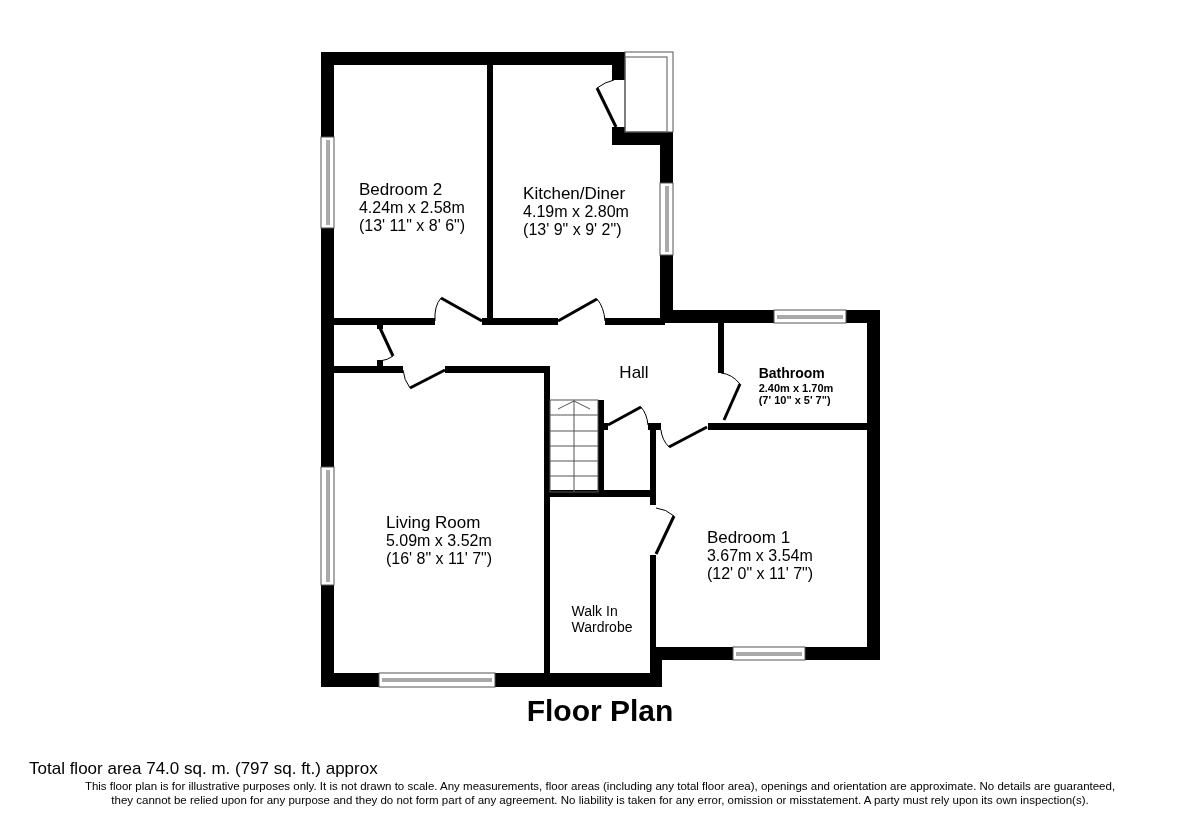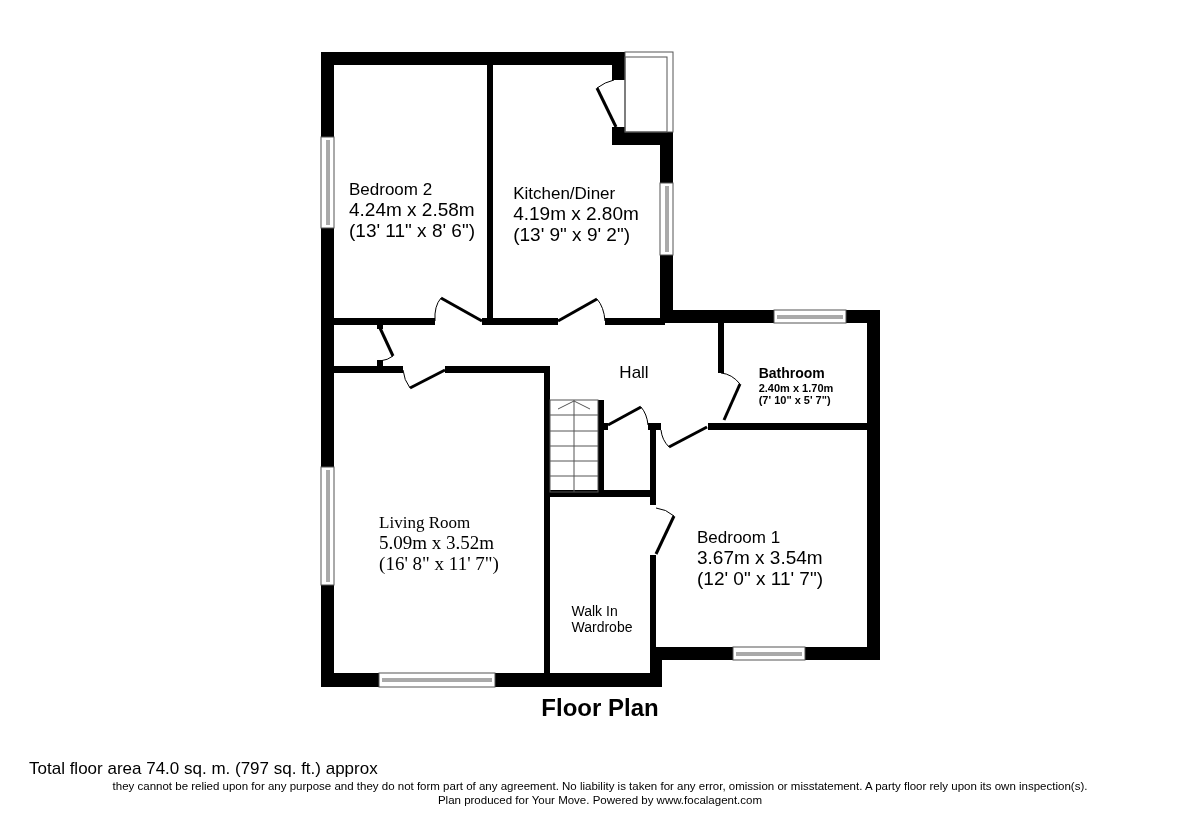--- a/index.html
+++ b/index.html
@@ -1,23 +1,23 @@
 <!DOCTYPE html>
 <html><head>
 <meta charset="utf-8">
 <style>
   html, body { margin: 0; padding: 0; background: #ffffff; }
   body { width: 1200px; height: 840px; position: relative; overflow: hidden; font-family: "Liberation Sans", sans-serif; color: #000; }
   #plan { position: absolute; left: 0; top: 0; width: 1200px; height: 740px; }
   .room-label { position: absolute; white-space: nowrap; transform: translateX(-50%); line-height: 1.12; }
   .room-name { font-size: 17px; display: block; }
-  .room-dim { font-size: 19px; display: block; }
+  .room-dim { font-size: 16px; display: block; }
   .room-small .room-name { font-size: 14px; }
   .room-small .room-dim { font-size: 11px; }
-  #title { position: absolute; left: 0; width: 1200px; top: 694px; text-align: center; font-size: 24px; font-weight: bold; }
+  #title { position: absolute; left: 0; width: 1200px; top: 694px; text-align: center; font-size: 30px; font-weight: bold; }
   #total { position: absolute; left: 29px; top: 759px; font-size: 17px; }
   #disclaimer { position: absolute; left: 0; width: 1200px; top: 780px; text-align: center; font-size: 11.5px; line-height: 13.5px; }
   #disclaimer span { display: block; }
 </style>
 </head>
 <body>
 
 <svg id="plan" viewBox="0 0 1200 740" xmlns="http://www.w3.org/2000/svg">
   <g fill="#000">
 
@@ -155,21 +155,21 @@
 <div class="room-label" style="left:634px; top:363px;">
   <span class="room-name">Hall</span>
 </div>
 
 <div class="room-label room-small" style="left:796px; top:366px;font-weight:bold;">
   <span class="room-name">Bathroom</span>
   <span class="room-dim">2.40m x 1.70m</span>
   <span class="room-dim">(7' 10" x 5' 7")</span>
 </div>
 
-<div class="room-label" style="left:439px; top:513px;font-family:Liberation Serif, serif;">
+<div class="room-label" style="left:439px; top:513px;">
   <span class="room-name">Living Room</span>
   <span class="room-dim">5.09m x 3.52m</span>
   <span class="room-dim">(16' 8" x 11' 7")</span>
 </div>
 
 <div class="room-label room-small" style="left:602px; top:568px;margin-top:36px;">
   <span class="room-name">Walk In</span>
   <span class="room-name">Wardrobe</span>
 </div>
 
@@ -177,15 +177,15 @@
   <span class="room-name">Bedroom 1</span>
   <span class="room-dim">3.67m x 3.54m</span>
   <span class="room-dim">(12' 0" x 11' 7")</span>
 </div>
 
 <div id="title">Floor Plan</div>
 
 <div id="total">Total floor area 74.0 sq. m. (797 sq. ft.) approx</div>
 
 <div id="disclaimer">
-  <span>they cannot be relied upon for any purpose and they do not form part of any agreement. No liability is taken for any error, omission or misstatement. A party floor rely upon its own inspection(s).</span>
-  <span>Plan produced for Your Move. Powered by www.focalagent.com</span>
+  <span>This floor plan is for illustrative purposes only. It is not drawn to scale. Any measurements, floor areas (including any total floor area), openings and orientation are approximate. No details are guaranteed,</span>
+  <span>they cannot be relied upon for any purpose and they do not form part of any agreement. No liability is taken for any error, omission or misstatement. A party must rely upon its own inspection(s).</span>
 </div>
 
 </body></html>

